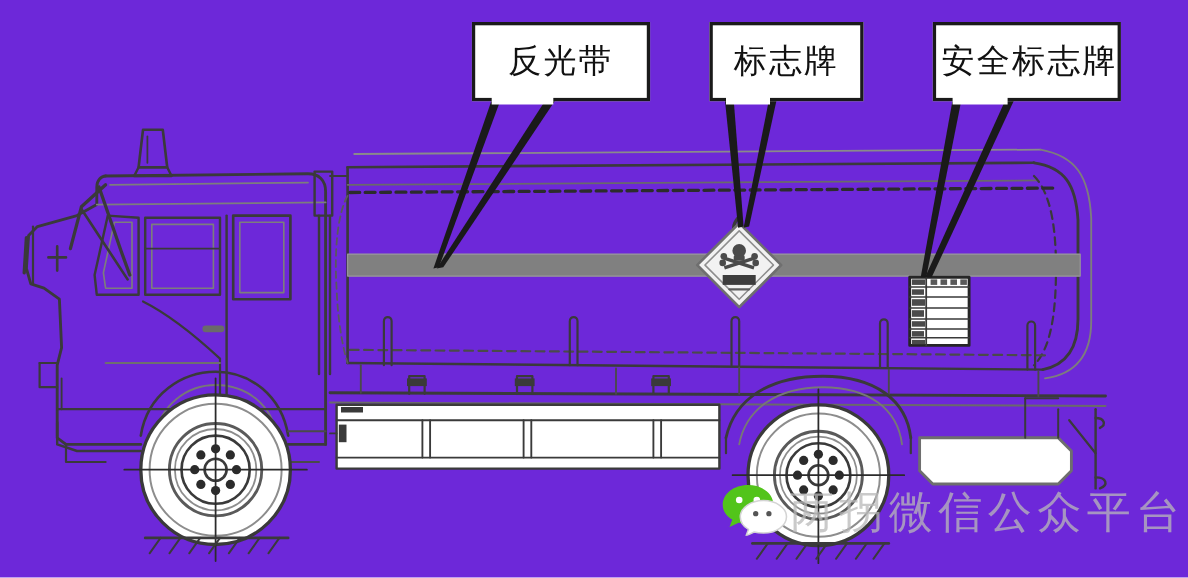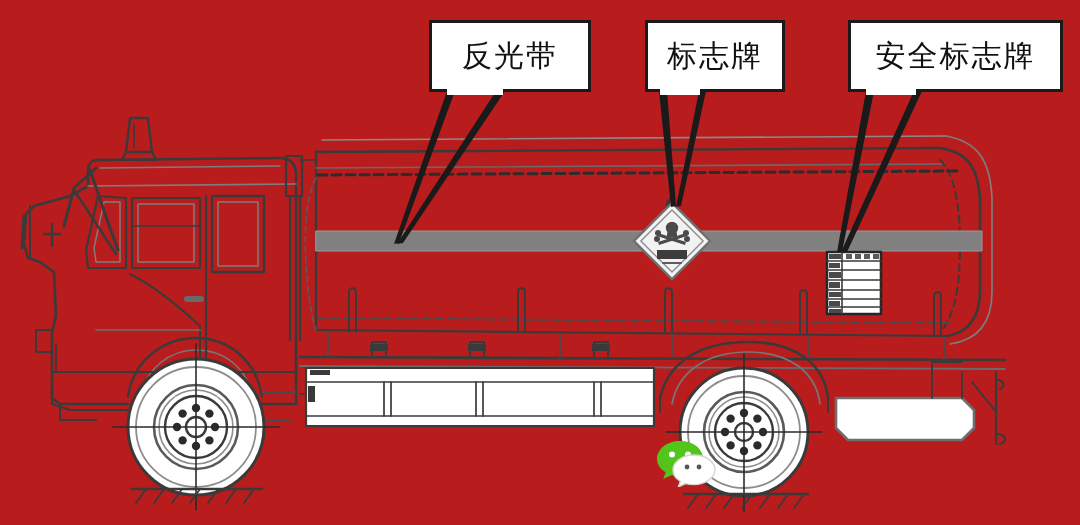--- a/index.html
+++ b/index.html
@@ -7,21 +7,21 @@
     padding: 0;
     background: #ffffff;
   }
   body {
     font-family: "DejaVu Sans", "Liberation Sans", sans-serif;
   }
   #stage {
     position: relative;
     width: 1080px;
     height: 525px;
-    background: #b91c1c;
+    background: #6d28d9;
     overflow: hidden;
   }
   #diagram-svg {
     position: absolute;
     left: 0;
     top: 0;
     width: 1080px;
     height: 525px;
     display: block;
   }
@@ -38,21 +38,21 @@
   .callout-label {
     font-family: "DejaVu Sans", "Liberation Sans", sans-serif;
     font-size: 30px;
     line-height: 1;
     color: #111111;
     letter-spacing: 2px;
     white-space: nowrap;
   }
   #callout-0 { left: 429px; top: 20px; width: 162px; height: 72px; }
   #callout-1 { left: 645px; top: 20px; width: 140px; height: 72px; }
-  #callout-2 { left: 848px; top: 20px; width: 215px; height: 72px; }
+  #callout-2 { left: 848px; top: 20px; width: 171px; height: 72px; justify-content: flex-end; }
 
   
   .callout-notch {
     position: absolute;
     background: #ffffff;
     height: 7px;
     z-index: 31;
   }
   #notch-0 { left: 447px; top: 88px; width: 56px; }
   #notch-1 { left: 660px; top: 88px; width: 40px; }
@@ -404,14 +404,15 @@
                C 19.2 38.9 22 39.3 25 39.3 C 38 39.3 48 31.6 48 21.6 C 48 11.7 38 4 25 4 Z" fill="#52c41a"></path>
       <circle cx="17" cy="17.5" r="3" fill="#ffffff"></circle>
       <circle cx="33" cy="17.5" r="3" fill="#ffffff"></circle>
       <path d="M 39 18 C 27.5 18 18 24.6 18 33 C 18 37.6 20.9 41.7 25.4 44.3 L 23.3 50
                L 30.5 46.6 C 33.2 47.3 35.9 47.6 39 47.6 C 50.5 47.6 60 41 60 32.8
                C 60 24.6 50.5 18 39 18 Z" fill="#ffffff" stroke="#d4d4d4" stroke-width="1.4"></path>
       <circle cx="32" cy="30" r="2.4" fill="#555555"></circle>
       <circle cx="44" cy="30" r="2.4" fill="#555555"></circle>
     </g>
   </svg>
+  <div class="watermark-text">两拐微信公众平台</div>
 
 </div>
 
 </body></html>

